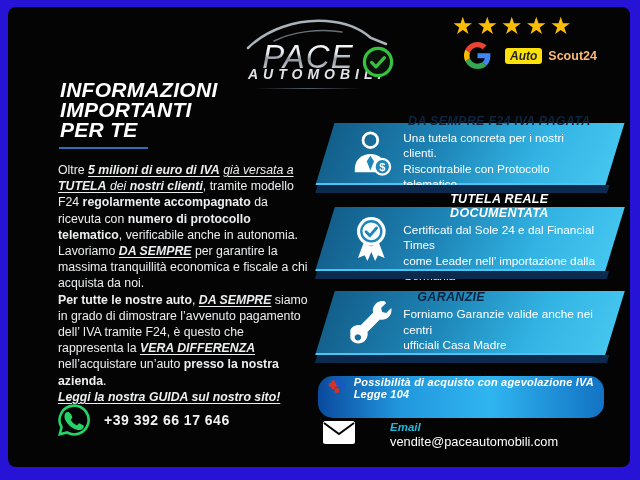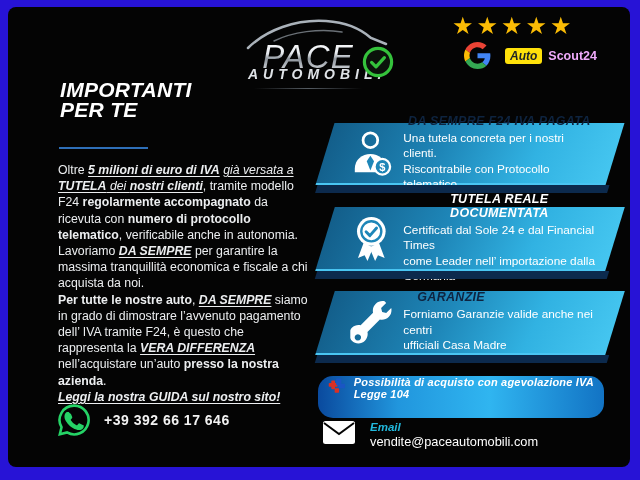--- a/index.html
+++ b/index.html
@@ -26,21 +26,21 @@
     font-size:14px; font-style:italic; letter-spacing:5px; color:#dfe3e7; font-weight:bold;
   }
   .logo-underline{position:absolute; left:10px; top:76px; width:108px; height:1px;
     background:linear-gradient(90deg,transparent,#555c63,transparent);}
   .check-badge{position:absolute; left:118px; top:34px; width:32px; height:32px;}
   .rating{position:absolute; left:452px; top:12px; width:160px;}
   .stars{font-size:24px; letter-spacing:3px; color:#fbbc05; line-height:28px; text-align:left;}
   .review-row{display:flex; align-items:center; gap:6px; margin-top:2px; padding-left:12px;}
   .as-badge{background:#ffe10a; color:#1d2328; font-weight:bold; font-size:12px;
     padding:1px 5px; border-radius:3px; font-style:italic;margin-left:8px;}
-  .as-scout{color:#f0abfc; font-size:12.5px; font-weight:bold;}
+  .as-scout{color:#fdba74; font-size:12.5px; font-weight:bold;}
   
   .left-title{
     position:absolute; left:60px; top:80px; width:240px;
     color:#ffffff; font-size:21px; font-weight:bold; font-style:italic;
     line-height:20px; letter-spacing:.3px;
   }
   .title-underline{position:absolute; left:59px; top:147px; width:89px; height:2px; background:#2e6fb8;}
   .info-paragraph{
     position:absolute; left:58px; top:162px; width:252px;
     color:#eceef0; font-size:12.3px; line-height:16.2px;
@@ -78,21 +78,21 @@
   .pill{
     position:absolute; left:318px; top:376px; width:286px; height:42px; border-radius:15px;
     background:linear-gradient(90deg,#0a4a9e 0%,#2196dd 28%,#30b5f0 60%,#1273c4 100%);
     display:flex; align-items:flex-start; gap:8px; padding:0 10px; box-sizing:border-box;
   }
   .pill-label{color:#ffffff; font-size:11px; font-weight:bold; font-style:italic; letter-spacing:.2px;}
   
   .whatsapp-row{position:absolute; left:56px; top:402px; display:flex; align-items:center; gap:12px;}
   .phone-number{color:#f2f2f2; font-size:14px; font-weight:bold; letter-spacing:.5px;}
   .email-row{position:absolute; left:322px; top:420px; display:flex; align-items:flex-start; gap:14px;}
-  .email-texts{display:flex; flex-direction:column; gap:1px; padding-top:1px;}
+  .email-texts{display:flex; flex-direction:column; gap:1px; padding-top:1px;margin-left:20px;}
   .email-label{color:#22b8dc; font-size:11.5px; font-weight:bold; font-style:italic;}
   .email-address{color:#ffffff; font-size:12.8px;}
 </style>
 </head>
 <body>
 
 <div id="flyer">
   <div id="panel"></div>
 
   <div class="logo">
@@ -117,20 +117,21 @@
         <path fill="#4285F4" d="M46.98 24.55c0-1.57-.15-3.09-.38-4.55H24v9.02h12.94c-.58 2.96-2.26 5.48-4.78 7.18l7.73 6c4.51-4.18 7.09-10.36 7.09-17.65z"></path>
         <path fill="#FBBC05" d="M10.53 28.59c-.48-1.45-.76-2.99-.76-4.59s.27-3.14.76-4.59l-7.98-6.19C.92 16.46 0 20.12 0 24c0 3.88.92 7.54 2.56 10.78l7.97-6.19z"></path>
         <path fill="#34A853" d="M24 48c6.48 0 11.93-2.13 15.89-5.81l-7.73-6c-2.15 1.45-4.92 2.3-8.16 2.3-6.26 0-11.57-4.22-13.47-9.91l-7.98 6.19C6.51 42.62 14.62 48 24 48z"></path>
       </svg>
       <span class="as-badge">Auto</span>
       <span class="as-scout">Scout24</span>
     </div>
   </div>
 
   <div class="left-title">
+    <div>INFORMAZIONI</div>
     <div>IMPORTANTI</div>
     <div>PER TE</div>
   </div>
   <div class="title-underline"></div>
   <div class="info-paragraph"><span>Oltre </span><span class="seg-b seg-i seg-u">5 milioni di euro di IVA</span><span class="seg-i"> </span><span class="seg-i seg-u">già versata a</span><span class="seg-i"> </span><span class="seg-b seg-i seg-u">TUTELA</span><span class="seg-i seg-u"> dei </span><span class="seg-b seg-i seg-u">nostri clienti</span><span>, tramite modello F24 </span><span class="seg-b">regolarmente accompagnato</span><span> da ricevuta con </span><span class="seg-b">numero di protocollo telematico</span><span>, verificabile anche in autonomia. Lavoriamo </span><span class="seg-b seg-i seg-u">DA SEMPRE</span><span> per garantire la massima tranquillità economica e fiscale a chi acquista da noi.</span><br><span class="seg-b">Per tutte le nostre auto</span><span>, </span><span class="seg-b seg-i seg-u">DA SEMPRE</span><span> siamo in grado di dimostrare l’avvenuto pagamento dell’ IVA tramite F24, è questo che rappresenta la </span><span class="seg-b seg-i seg-u">VERA DIFFERENZA</span><span> nell’acquistare un’auto </span><span class="seg-b">presso la nostra azienda</span><span>.</span><br><span class="seg-b seg-i seg-u">Leggi la nostra GUIDA sul nostro sito!</span></div>
 
   <div class="banner" id="banner-0">
     <div class="banner-inner">
       <div class="banner-icon">
         <svg width="44" height="46" viewBox="0 0 48 50">

